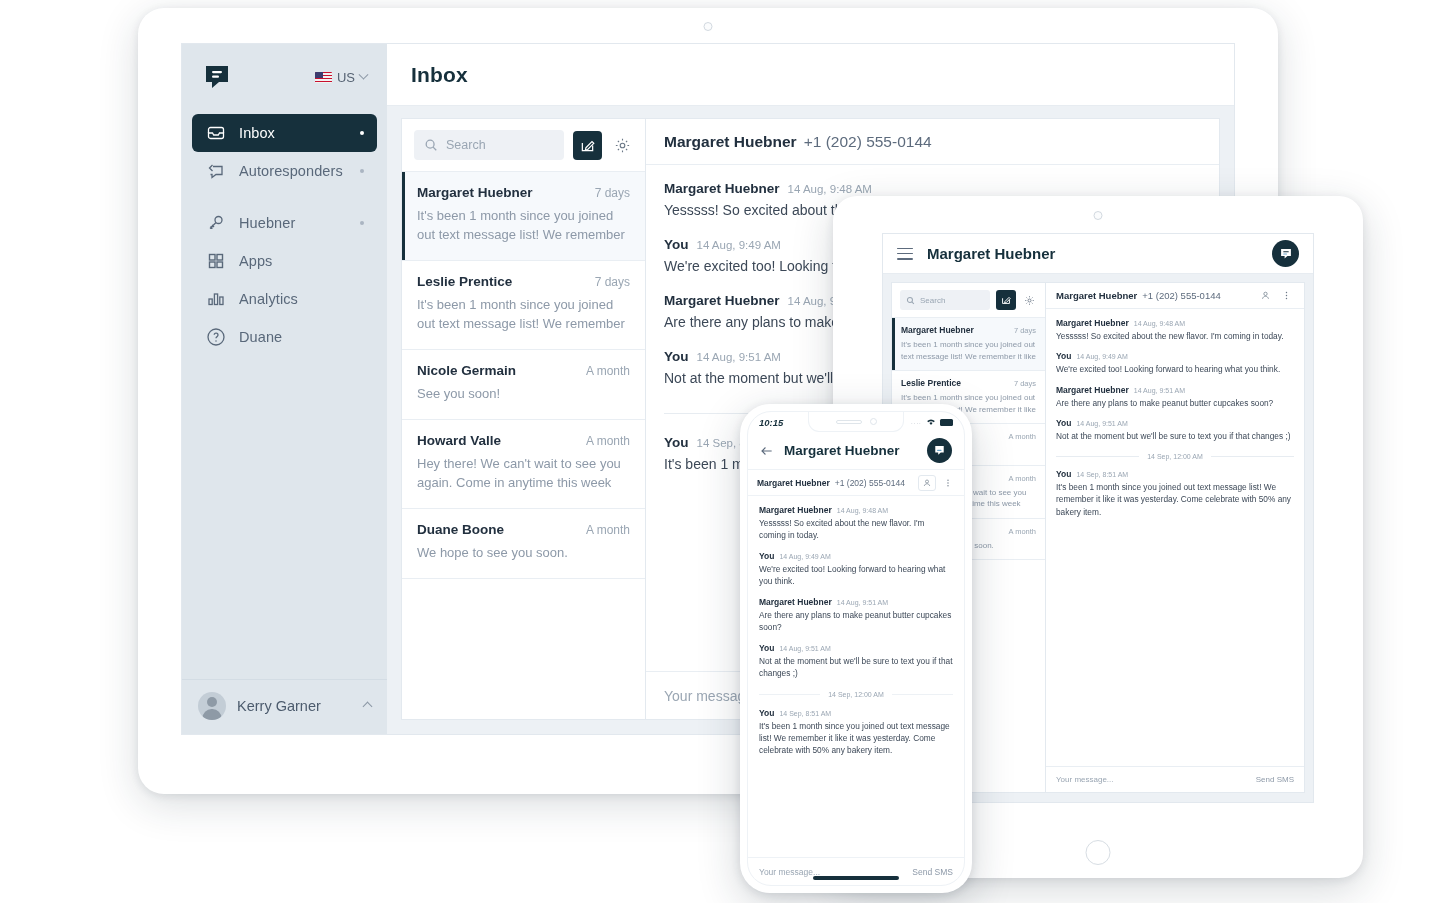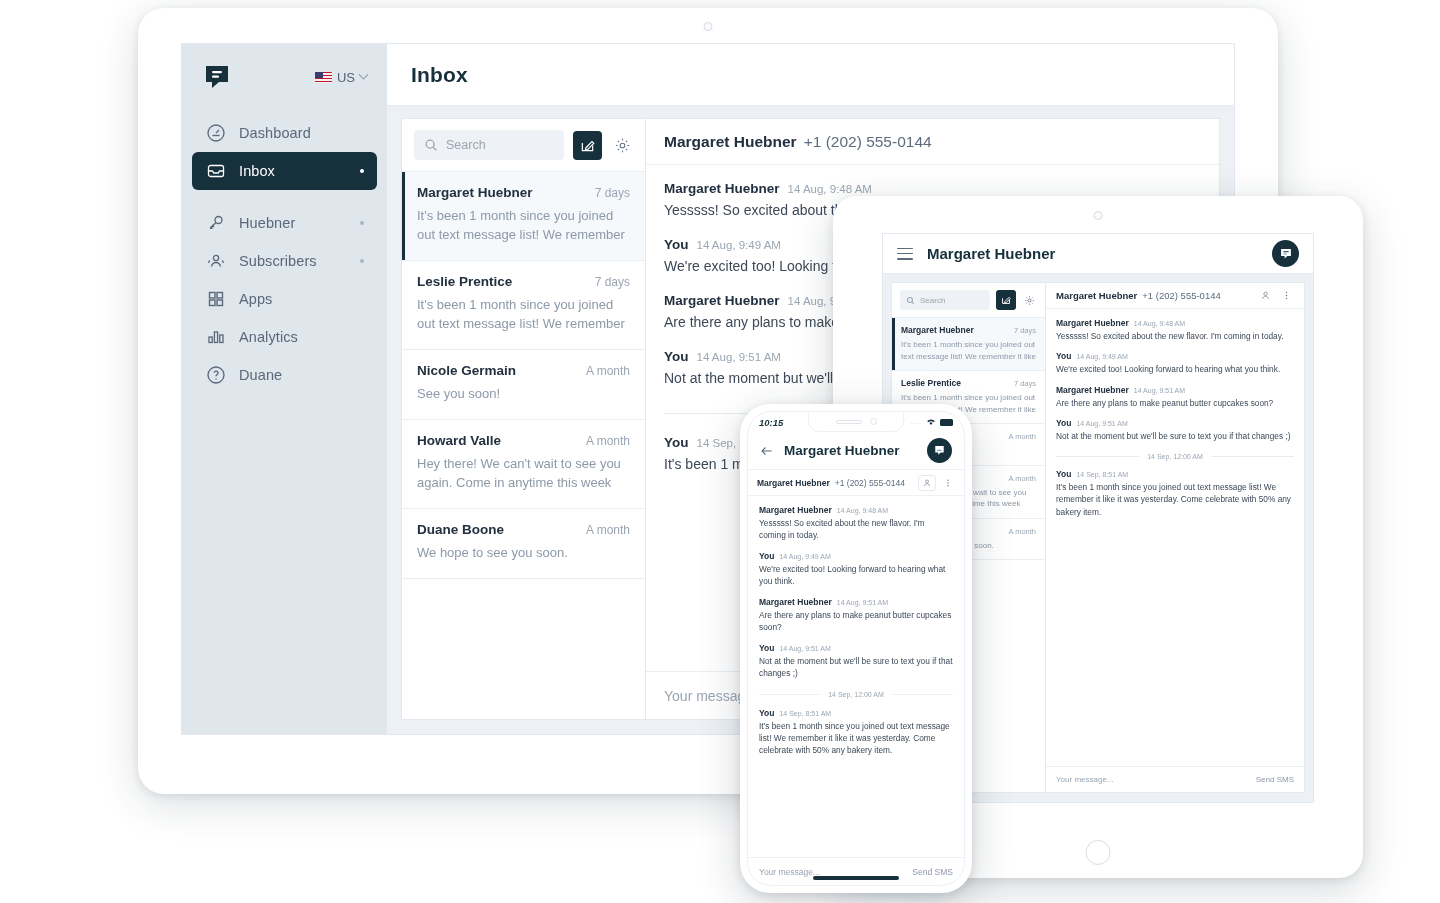--- a/index.html
+++ b/index.html
@@ -275,68 +275,57 @@
                 <i style="top:6.2px"></i>
                 <i style="top:9.3px"></i>
               <u></u>
             </span>
             <span>US</span>
             <span class="caret-d"></span>
           </div>
         </div>
 
         <div class="sb-nav">
-          <div class="sb-item">
-            <span class="sb-ico">
-              <svg width="20" height="20" viewBox="0 0 20 20" fill="none" stroke="currentColor" stroke-width="1.3">
-                <circle cx="10" cy="10" r="8"></circle>
-                  <path d="M10 10l3-3"></path>
-                  <path d="M6.5 12.5h7"></path>
-              </svg>
-            </span>
-            <span class="sb-label">Dashboard</span>
-          </div>
 
           <div class="sb-item active">
             <span class="sb-ico">
               <svg width="20" height="20" viewBox="0 0 20 20" fill="none" stroke="currentColor" stroke-width="1.3">
                 <path d="M2.5 10V6.5a2 2 0 012-2h11a2 2 0 012 2V10"></path>
                 <path d="M2.5 10h4l1.2 2h4.6l1.2-2h4v3.5a2 2 0 01-2 2h-11a2 2 0 01-2-2z"></path>
               </svg>
             </span>
             <span class="sb-label">Inbox</span>
             <span class="sb-dot"></span>
           </div>
 
 
+          <div class="sb-item">
+            <span class="sb-ico">
+              <svg width="20" height="20" viewBox="0 0 20 20" fill="none" stroke="currentColor" stroke-width="1.3">
+                <path d="M7 5.5h9v8h-6l-4 3v-3H4.5"></path>
+                  <path d="M6.5 4L3.5 7l3 3"></path>
+              </svg>
+            </span>
+            <span class="sb-label">Autoresponders</span>
+            <span class="sb-dot"></span>
+          </div>
 
           <div class="sb-gap"></div>
 
           <div class="sb-item">
             <span class="sb-ico">
               <svg width="20" height="20" viewBox="0 0 20 20" fill="none" stroke="currentColor" stroke-width="1.3">
                 <circle cx="12.5" cy="7" r="3.5"></circle>
                   <path d="M10 9.5L4 15.5M6 12l2 2M4.5 13.5l2 2"></path>
               </svg>
             </span>
             <span class="sb-label">Huebner</span>
             <span class="sb-dot"></span>
           </div>
 
-          <div class="sb-item">
-            <span class="sb-ico">
-              <svg width="20" height="20" viewBox="0 0 20 20" fill="none" stroke="currentColor" stroke-width="1.3">
-                <circle cx="10" cy="7" r="2.6"></circle>
-                  <path d="M5.5 15.5c.6-2.6 2.3-4 4.5-4s3.9 1.4 4.5 4"></path>
-                <path d="M4 9.5C3 10 2.6 11 2.8 12M16 9.5c1 .5 1.4 1.5 1.2 2.5"></path>
-              </svg>
-            </span>
-            <span class="sb-label">Subscribers</span>
-            <span class="sb-dot"></span>
-          </div>
 
           <div class="sb-item">
             <span class="sb-ico">
               <svg width="20" height="20" viewBox="0 0 20 20" fill="none" stroke="currentColor" stroke-width="1.4">
                 <rect x="3.5" y="3.5" width="5.5" height="5.5"></rect>
                   <rect x="11" y="3.5" width="5.5" height="5.5"></rect>
                 <rect x="3.5" y="11" width="5.5" height="5.5"></rect>
                   <rect x="11" y="11" width="5.5" height="5.5"></rect>
               </svg>
             </span>
@@ -359,20 +348,28 @@
               <svg width="20" height="20" viewBox="0 0 20 20" fill="none" stroke="currentColor" stroke-width="1.3">
                 <circle cx="10" cy="10" r="8"></circle>
                   <path d="M8.2 7.8a1.9 1.9 0 113 1.7c-.7.5-1.2.9-1.2 1.8"></path>
                 <circle cx="10" cy="14" r=".75" fill="currentColor" stroke="none"></circle>
               </svg>
             </span>
             <span class="sb-label">Duane</span>
           </div>
         </div>
 
+        <div class="sb-user">
+          <span class="avatar">
+            <span class="head"></span>
+              <span class="body"></span>
+          </span>
+          <span class="sb-user-name">Kerry Garner</span>
+          <span class="caret-u"></span>
+        </div>
       </div>
 
       <div class="main">
         <div class="main-header">
           <div class="page-title">Inbox</div>
         </div>
         <div class="main-body">
 
           <div class="conv-list">
             <div class="list-toolbar">

